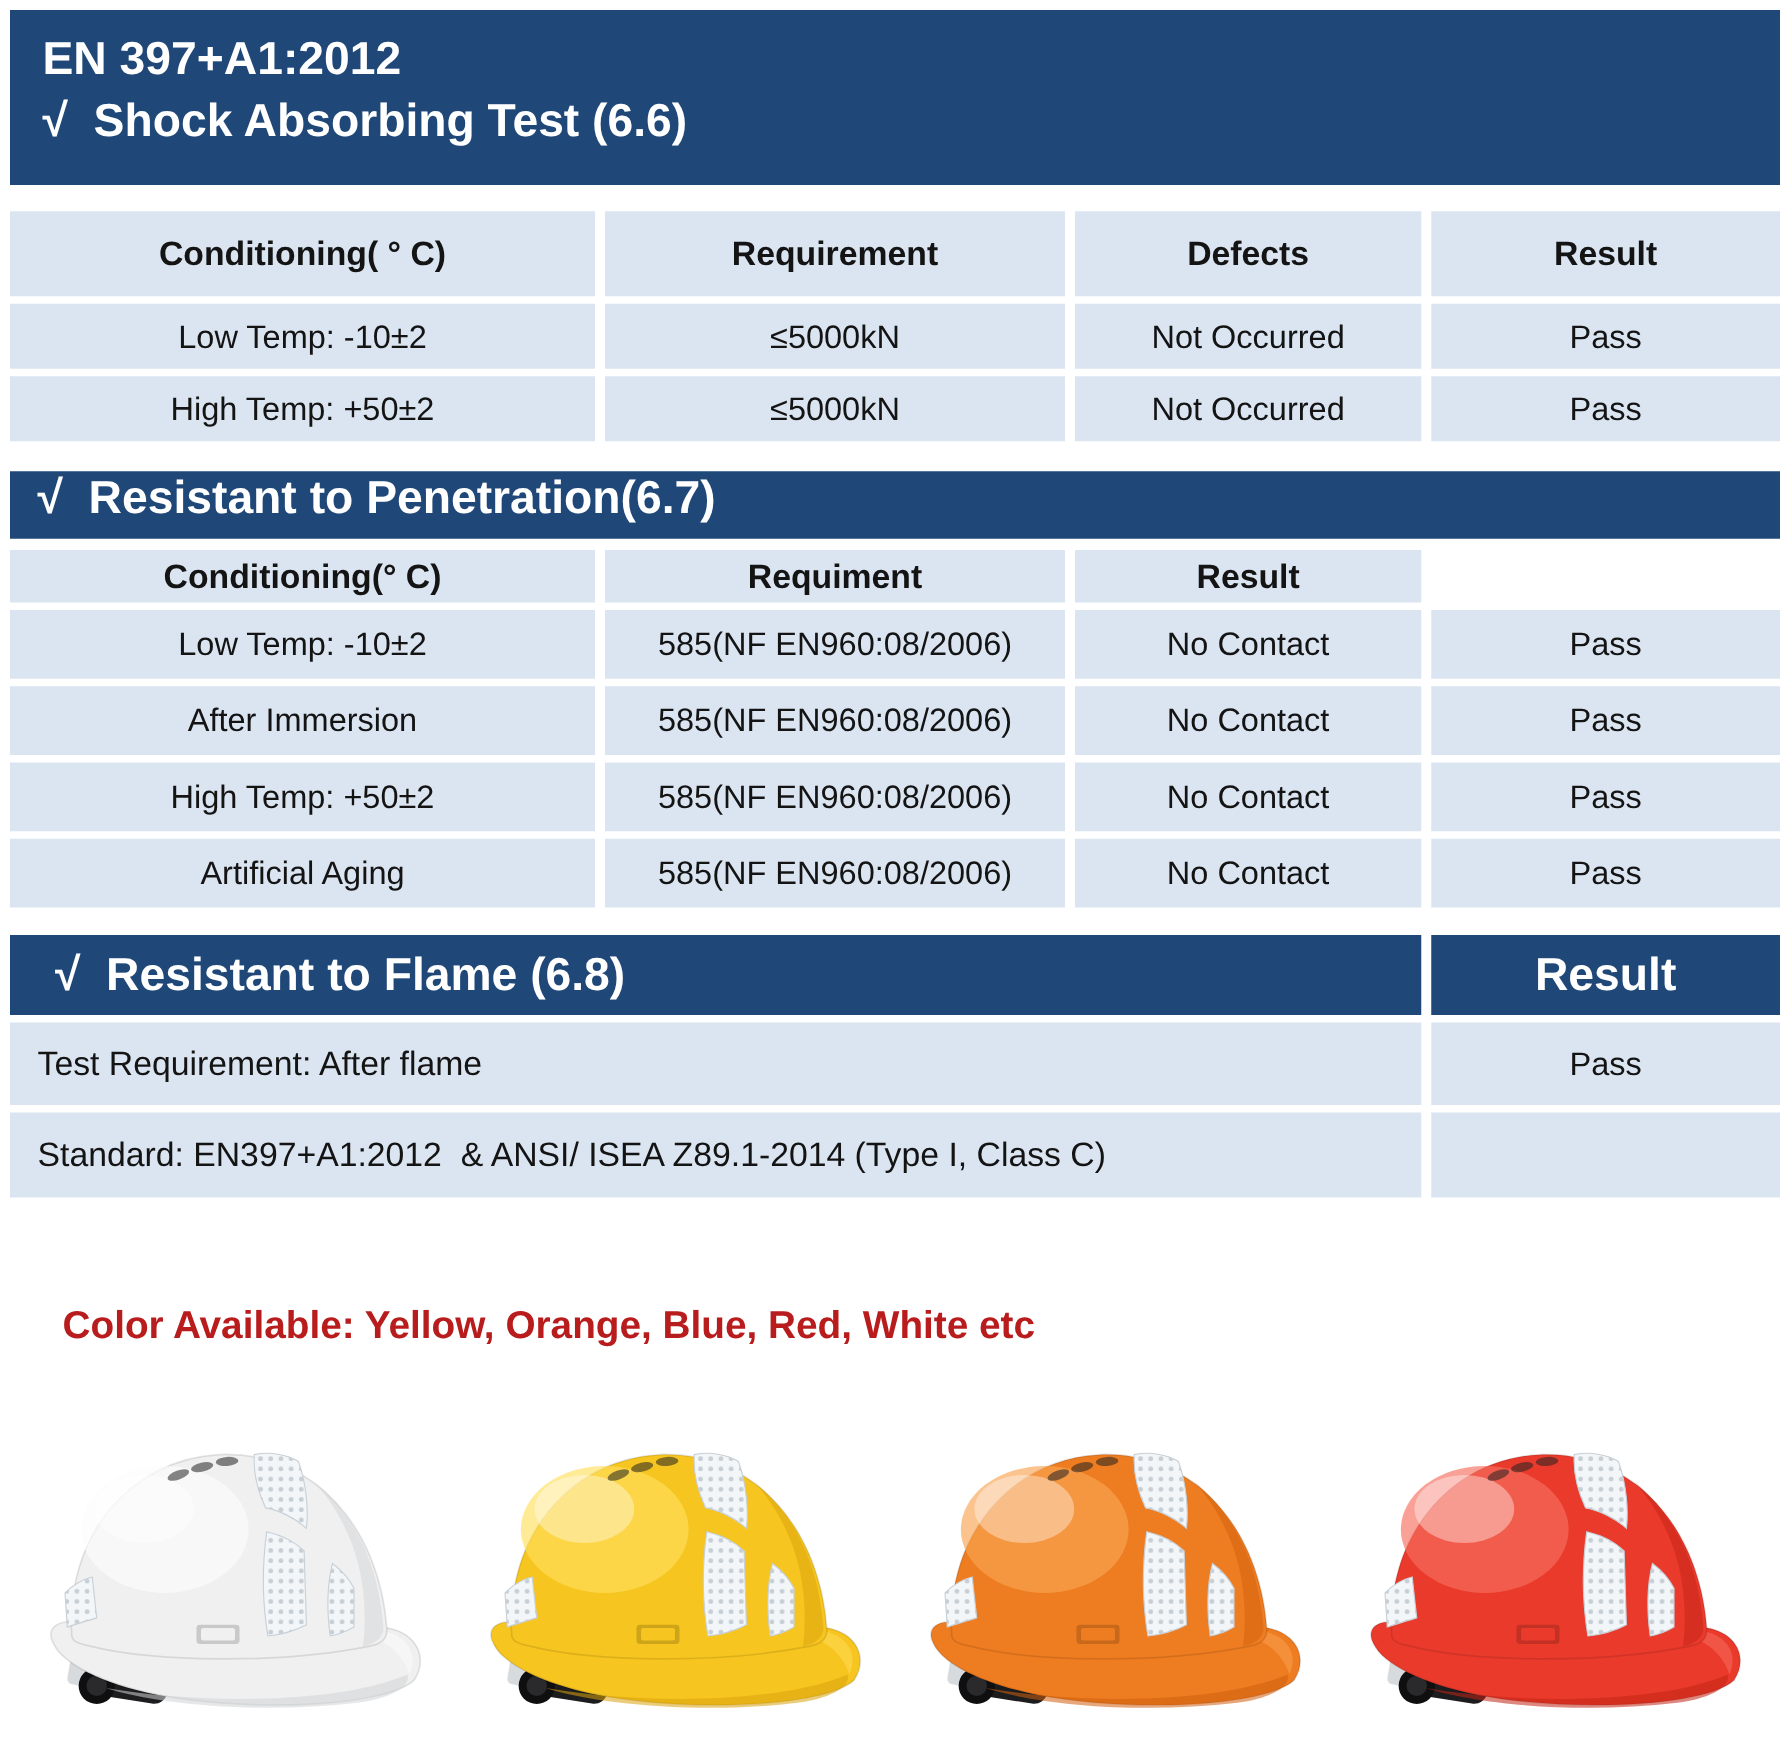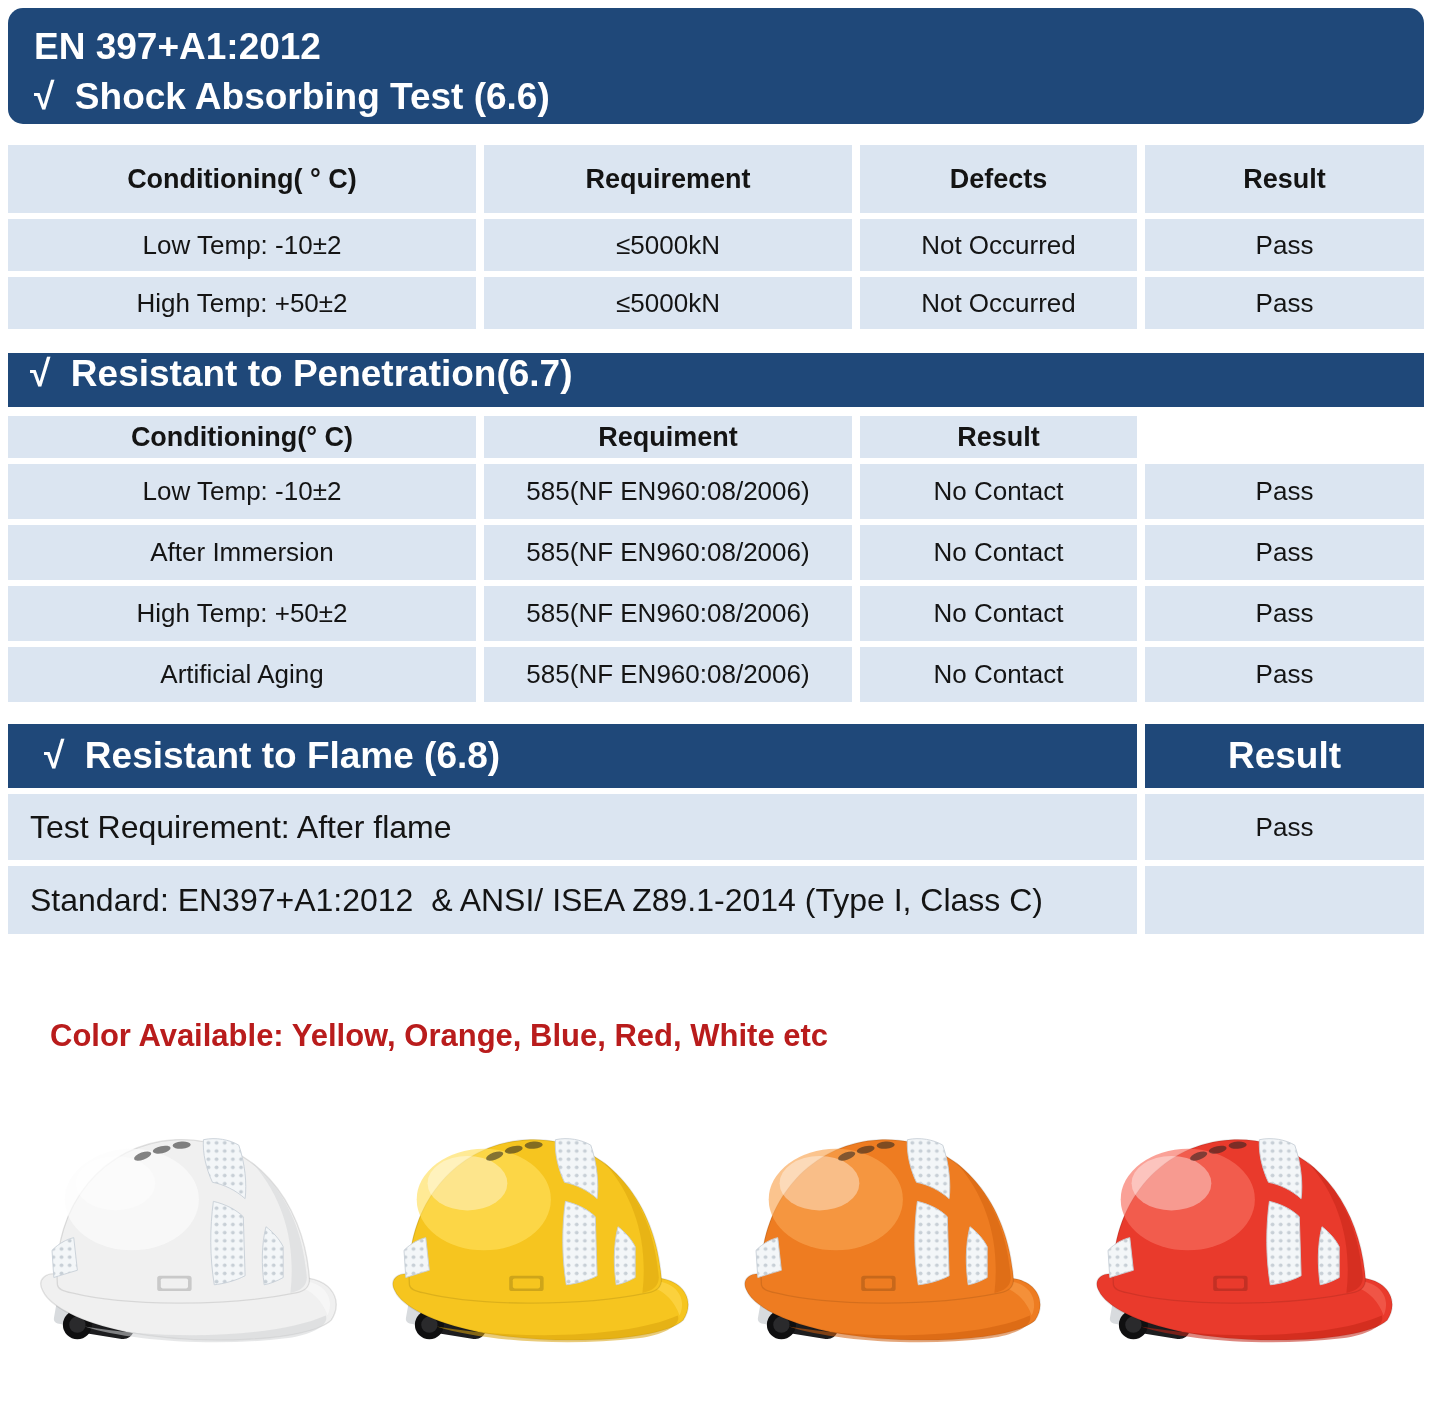--- a/index.html
+++ b/index.html
@@ -19,25 +19,24 @@
     padding:8px 8px 0 8px;
     overflow:hidden;
   }
   
   .band{
     background:var(--band_bg);
     color:var(--band_text);
     font-weight:700;
   }
   .band-tall{
-    height:116px;
+    height:140px;
     padding:14px 0 0 26px;
     font-size:37px;
     line-height:1.34;
-    border-radius:15px;
   }
   .band-slim{
     height:54px;
     display:flex;
     padding-left:22px;
     font-size:37px;
   }
   
   .tbl{width:100%;}
   .row4{
@@ -83,21 +82,21 @@
     display:flex;
     align-items:center;
   }
   .flame-band .bandcell.left{padding-left:36px;}
   .flame-band .bandcell.right{justify-content:center;}
   .flame-rows{margin-top:6px;}
   .flame-rows .cell.left{
     justify-content:flex-start;
     text-align:center;
     padding-left:22px;
-    font-size:32px;
+    font-size:27px;
   }
   .flame-rows .row2:nth-child(1) .cell{height:66px;}
   .flame-rows .row2:nth-child(2) .cell{height:68px;}
   
   .t1{margin-top:21px;}
   .band2{margin-top:24px;}
   .t2{margin-top:9px;}
   
   .color-note{
     margin:84px 0 0 42px;

